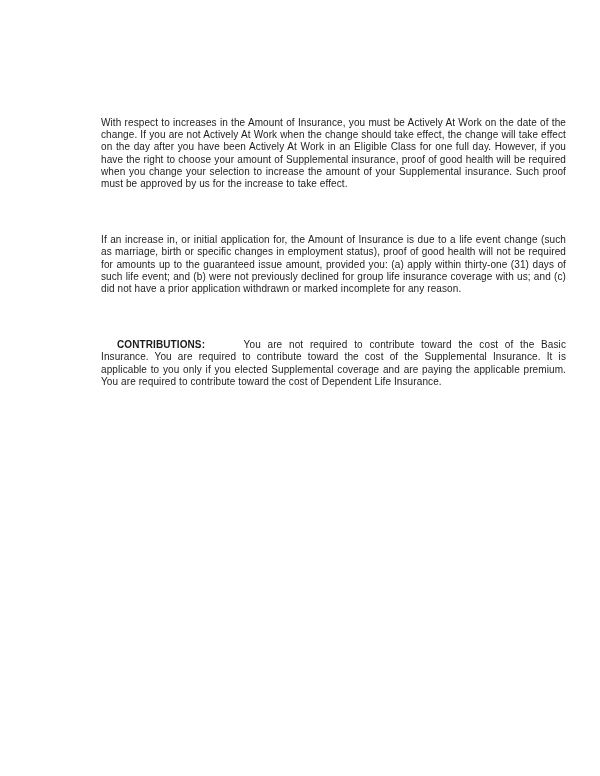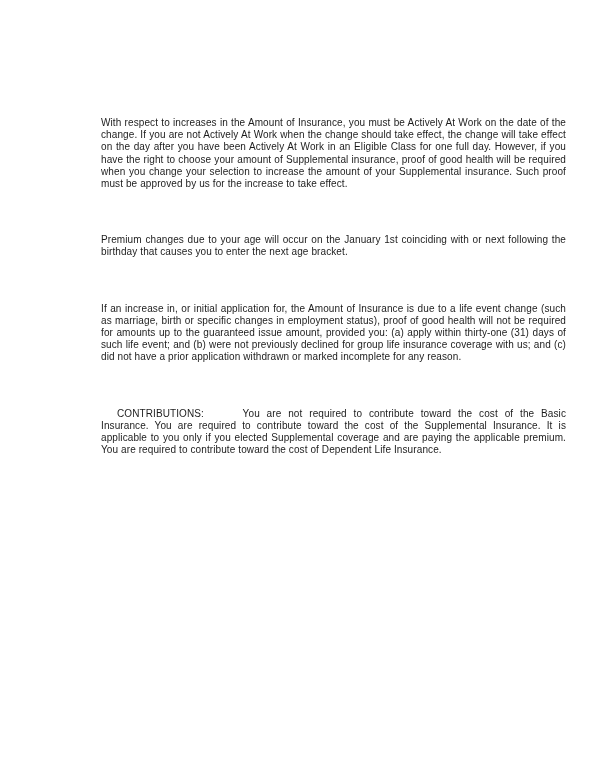--- a/index.html
+++ b/index.html
@@ -23,21 +23,21 @@
     }
     .para {
       font-size: 10px;
       line-height: 12.2px;
       text-align: justify;
       margin-bottom: 12px;
       color: #1c1c1c;
       letter-spacing: 0.1px;
     }
     .para .lead-bold {
-      font-weight: normal;
+      font-weight: bold;
     }
     .footer {
       position: absolute;
       top: 729px;
       left: 0;
       width: 100%;
       font-size: 10px;
       line-height: 12px;
       color: #1c1c1c;
       letter-spacing: 0.1px;
@@ -54,21 +54,20 @@
       top: 0;
       white-space: nowrap;
     }
   </style>
 </head>
 <body>
 
 <div class="page">
   <div class="content">
     <p class="para">With respect to increases in the Amount of Insurance, you must be Actively At Work on the date of the change.  If you are not Actively At Work when the change should take effect, the change will take effect on the day after you have been Actively At Work in an Eligible Class for one full day.  However, if you have the right to choose your amount of Supplemental insurance, proof of good health will be required when you change your selection to increase the amount of your Supplemental insurance.  Such proof must be approved by us for the increase to take effect.</p>
-    <p class="para">Premium changes due to your age will occur on the January 1st coinciding with or next following the birthday that causes you to enter the next age bracket.</p>
     <p class="para">If an increase in, or initial application for, the Amount of Insurance is due to a life event change (such as marriage, birth or specific changes in employment status), proof of good health will not be required for amounts up to the guaranteed issue amount, provided you: (a) apply within thirty-one (31) days of such life event; and (b) were not previously declined for group life insurance coverage with us; and (c) did not have a prior application withdrawn or marked incomplete for any reason.</p>
     <p class="para"><span class="lead-bold">CONTRIBUTIONS:</span><span>  You are not required to contribute toward the cost of the Basic Insurance.  You are required to contribute toward the cost of the Supplemental Insurance.  It is applicable to you only if you elected Supplemental coverage and are paying the applicable premium.  You are required to contribute toward the cost of Dependent Life Insurance.</span></p>
   </div>
 
   <div class="footer">
     <span class="form-number">LRS-6423-1 Ed. 04/16</span>
     <span class="page-number">Page 1.4</span>
   </div>
 </div>
 

